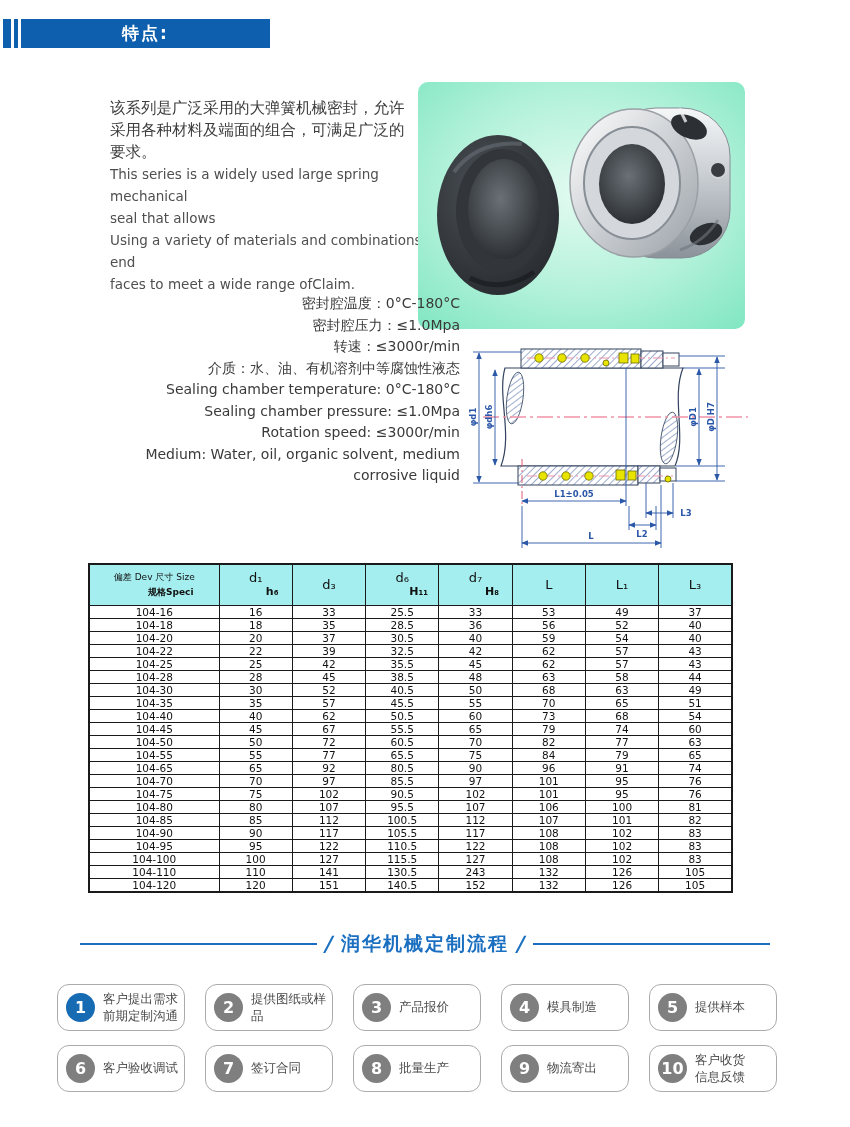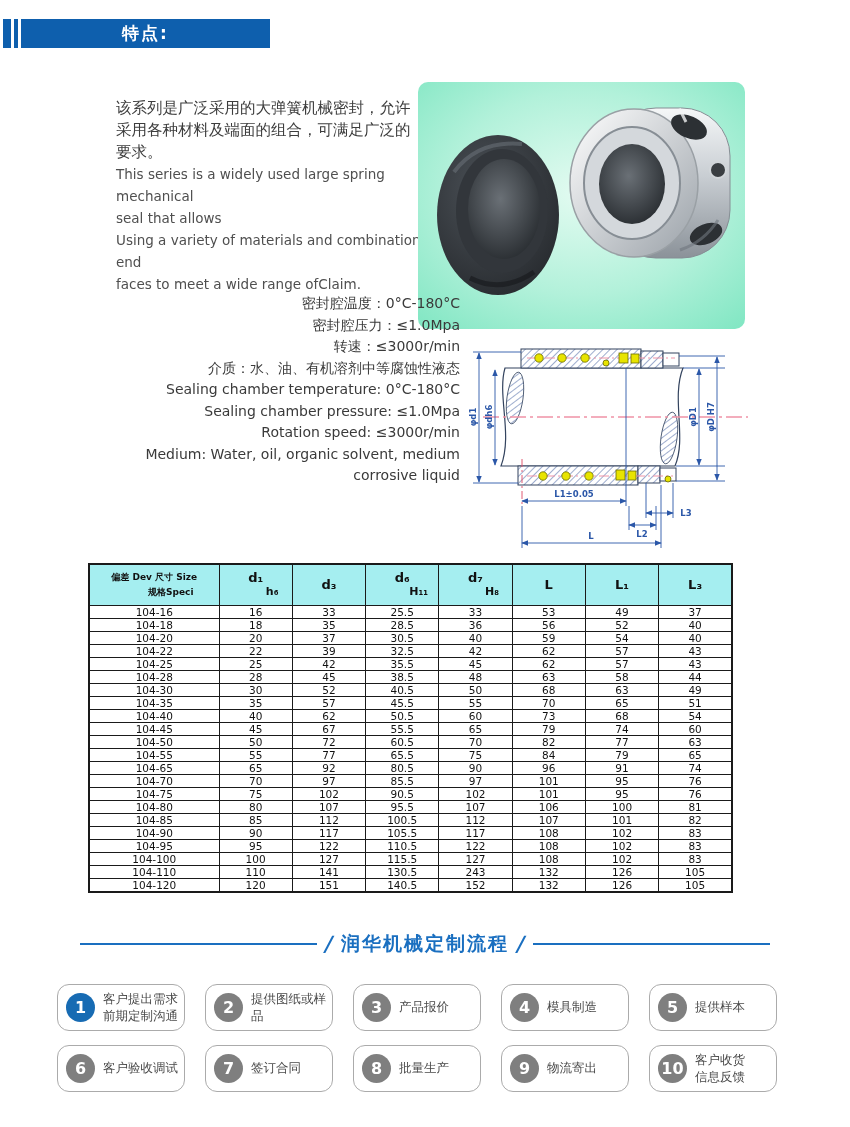--- a/index.html
+++ b/index.html
@@ -10,40 +10,40 @@
   
   .stripe{position:absolute;background:#0e5fad;}
   #stripe1{left:3px;top:19px;width:8px;height:29px;}
   #stripe2{left:14px;top:19px;width:4px;height:29px;}
   #feature-bar{
     position:absolute;left:21px;top:19px;width:249px;height:29px;
     background:#0e5fad;color:#ffffff;font-size:17px;font-weight:bold;
     display:flex;align-items:center;justify-content:center;letter-spacing:2px;
   }
   
-  #intro{position:absolute;left:116px;top:97px;width:330px;}
+  #intro{position:absolute;left:110px;top:97px;width:330px;}
   #intro .cn div{font-size:15.5px;color:#3d3d3d;line-height:22px;}
   #intro .en div{font-size:13.5px;color:#4f4f4f;line-height:22px;}
   
   #specs{position:absolute;left:100px;top:293px;width:360px;}
   #specs div{font-size:14px;color:#3a3a3a;line-height:21.5px;text-align:right;}
   
   #photo{position:absolute;left:418px;top:82px;width:327px;height:247px;border-radius:10px;overflow:hidden;}
   
   #drawing{position:absolute;left:443px;top:346px;width:350px;height:214px;}
   text.dim{font-size:8.5px;fill:#2b57a8;font-weight:bold;font-family:"DejaVu Sans",sans-serif;}
   
   #size-table{
     position:absolute;left:88px;top:563px;width:645px;
     border-collapse:collapse;table-layout:fixed;
   }
   #size-table th,#size-table td{border:1px solid #1a1a1a;text-align:center;vertical-align:middle;padding:0;}
   #size-table{border:2px solid #1a1a1a;}
   #size-table thead th{background:#a5eef0;height:40px;}
-  #size-table .h1{font-size:13px;font-weight:bold;line-height:1.15;color:#111;}
+  #size-table .h1{font-size:13px;font-weight:normal;line-height:1.15;color:#111;}
   #size-table .h2{font-size:11px;font-weight:bold;line-height:1.1;color:#111;margin-left:33px;}
   #size-table th.corner .h1{font-size:9px;}
   #size-table th.corner .h2{font-size:9px;margin-top:5px;}
   #size-table td{font-size:10.5px;height:12px;line-height:1;color:#111;}
   
   #process-title-row{
     position:absolute;left:80px;top:930px;width:690px;height:28px;
     display:flex;align-items:center;gap:8px;
   }
   #process-title-row .rule{flex:1;height:0;border-top:2px solid #1a6fc0;}

